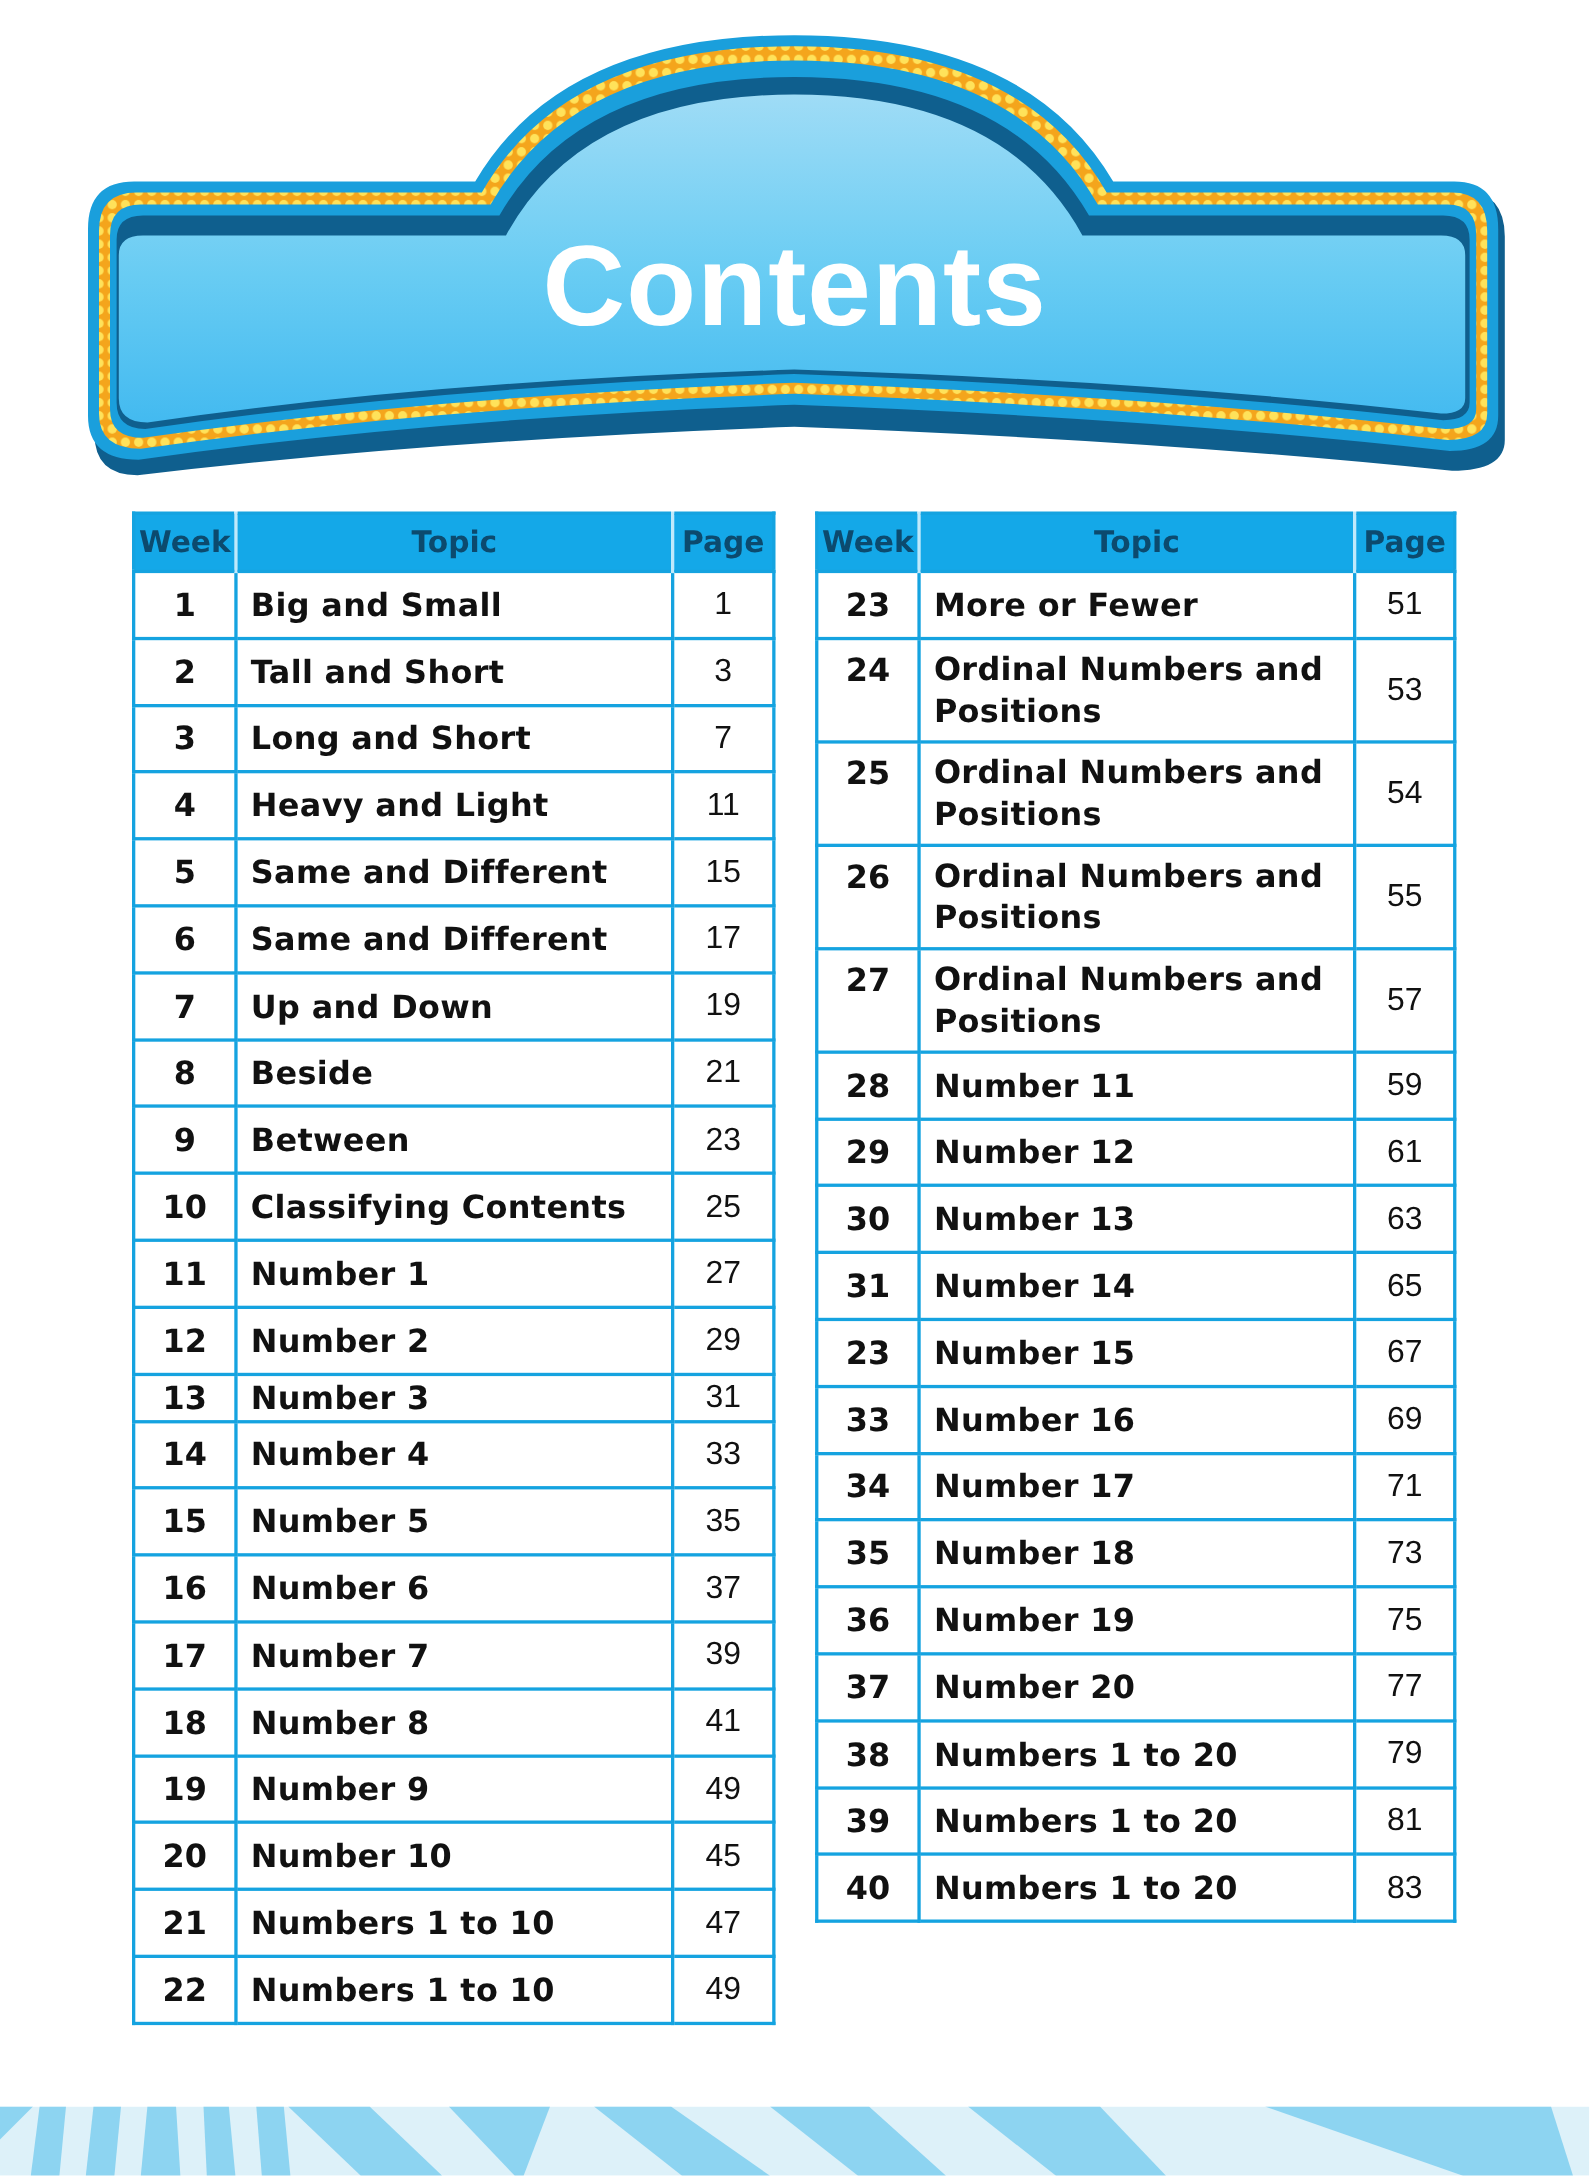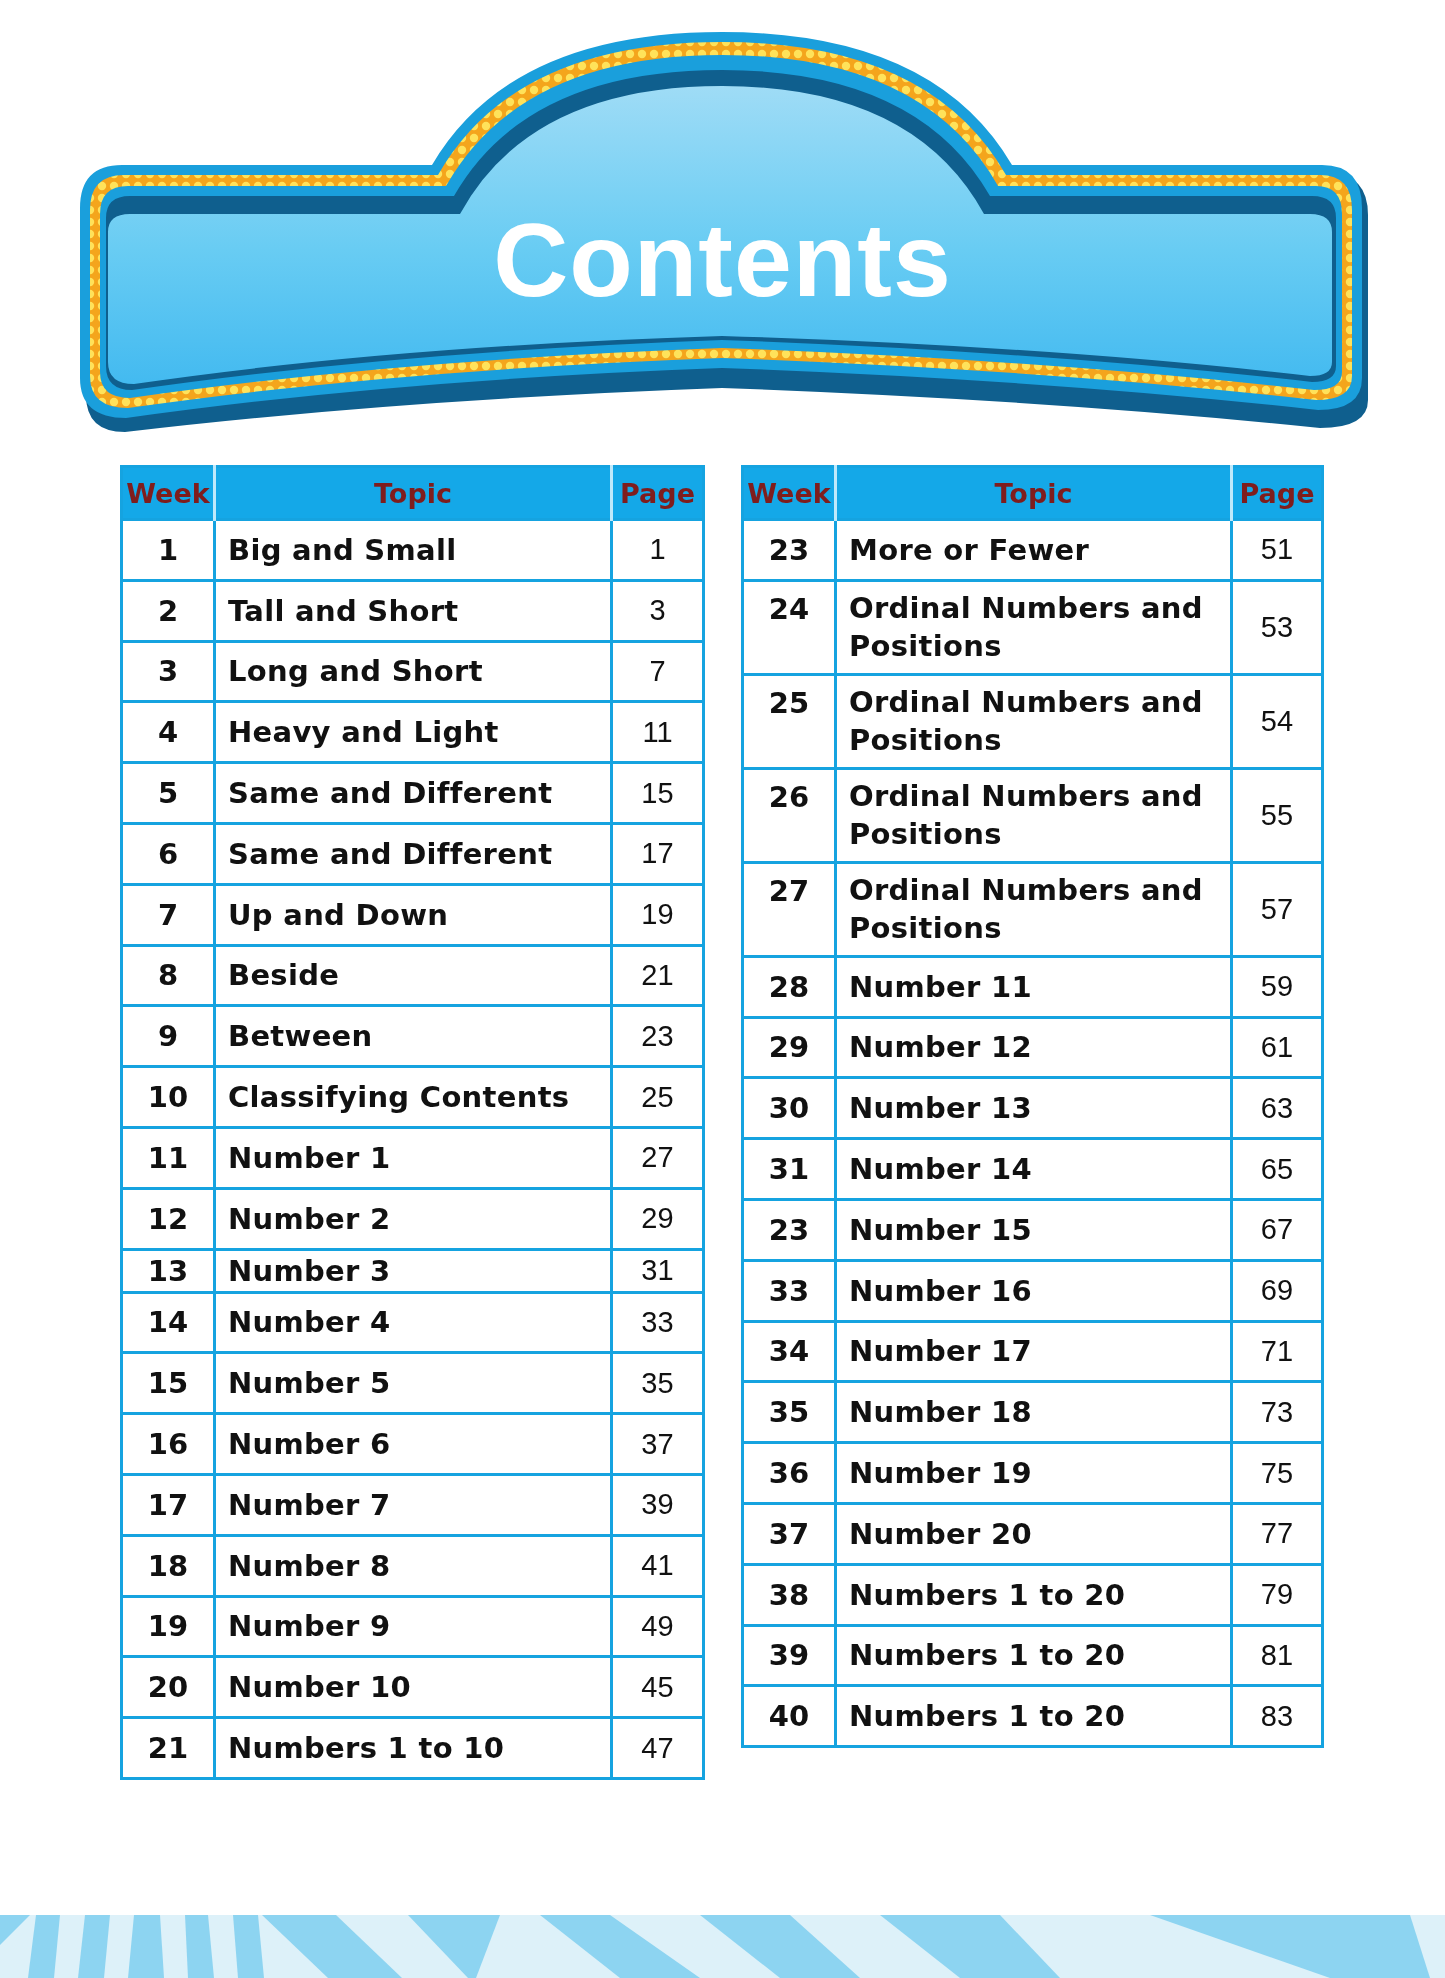--- a/index.html
+++ b/index.html
@@ -12,21 +12,21 @@
   .sign-title {
     position: absolute; left: 0; width: 1445px; top: 200px; text-align: center;
     font-family: "Liberation Sans", sans-serif; font-weight: bold; font-size: 104px;
     color: #ffffff; line-height: 120px; letter-spacing: 1px;
   }
   table.toc {
     position: absolute; border-collapse: collapse; table-layout: fixed;
     border: 3px solid #15a3e0;
   }
   table.toc th {
-    background: #14a8e8; color: #7f1d1d; font-weight: bold; font-size: 27px;
+    background: #14a8e8; color: #0c4a6e; font-weight: bold; font-size: 27px;
     height: 50px; padding: 0; border-left: 3px solid #bfe9fb; text-align: center;
   }
   table.toc th:first-child { border-left: none; }
   table.toc td {
     border: 3px solid #15a3e0; padding: 0; font-size: 29px; color: #111;
     background: #ffffff;
   }
   td.wk { text-align: center; color: #1b7fac; font-weight: bold; vertical-align: middle; }
   td.tp { padding-left: 12px !important; font-weight: bold; color: #161616; letter-spacing: 0.3px; vertical-align: middle; }
   td.pg { text-align: center; color: #222; font-family: "Liberation Sans Narrow", "Liberation Sans", sans-serif; font-weight: normal; font-size: 30px; vertical-align: middle; }
@@ -177,20 +177,25 @@
       </tr>
       <tr style="height: 60.8px;">
         <td class="wk">20</td>
         <td class="tp">Number 10</td>
         <td class="pg">45</td>
       </tr>
       <tr style="height: 60.8px;">
         <td class="wk">21</td>
         <td class="tp">Numbers 1 to 10</td>
         <td class="pg">47</td>
+      </tr>
+      <tr style="height: 60.8px;">
+        <td class="wk">22</td>
+        <td class="tp">Numbers 1 to 10</td>
+        <td class="pg">49</td>
       </tr>
     </tbody>
 </table>
 
 <table class="toc" style="left:741px; top:465px; width:580px;">
   <colgroup>
       <col style="width:93px">
       <col style="width:396px">
       <col style="width:91px">
     </colgroup>

